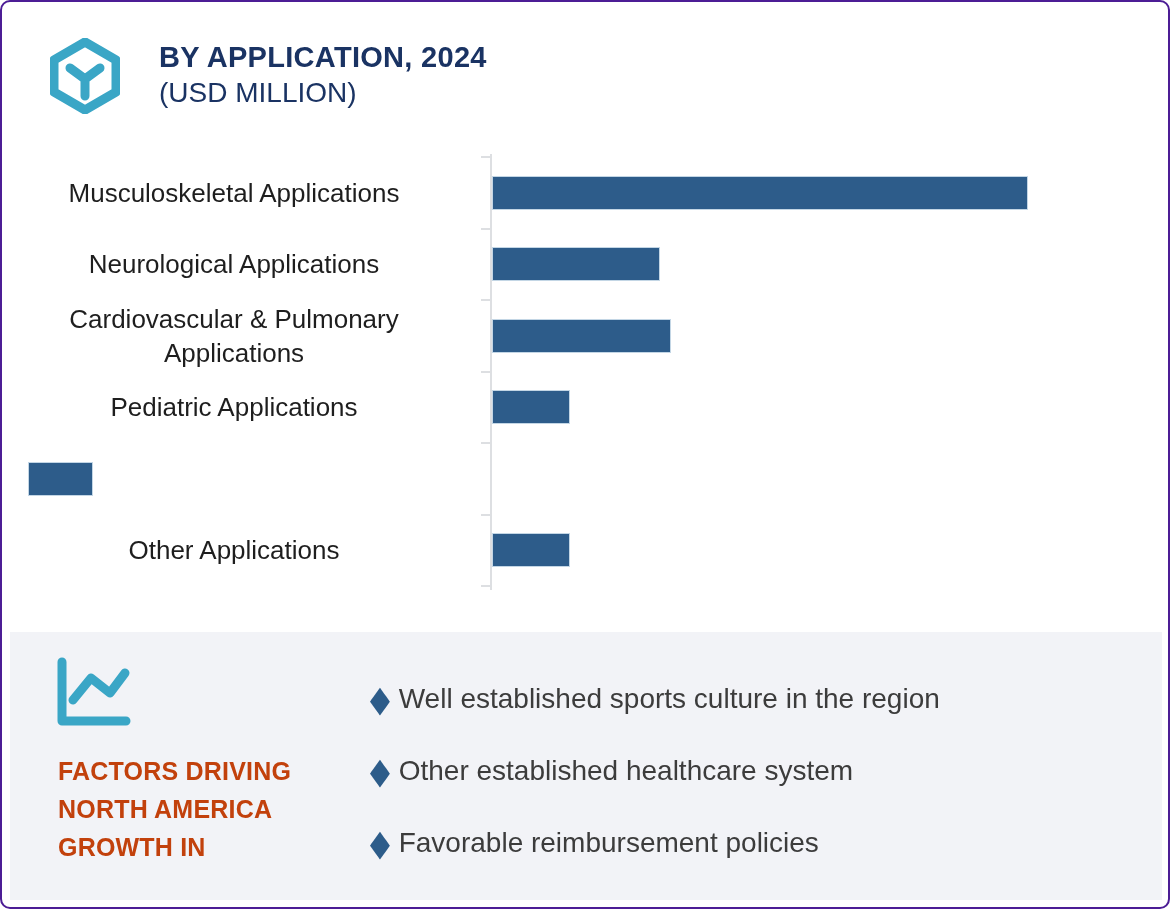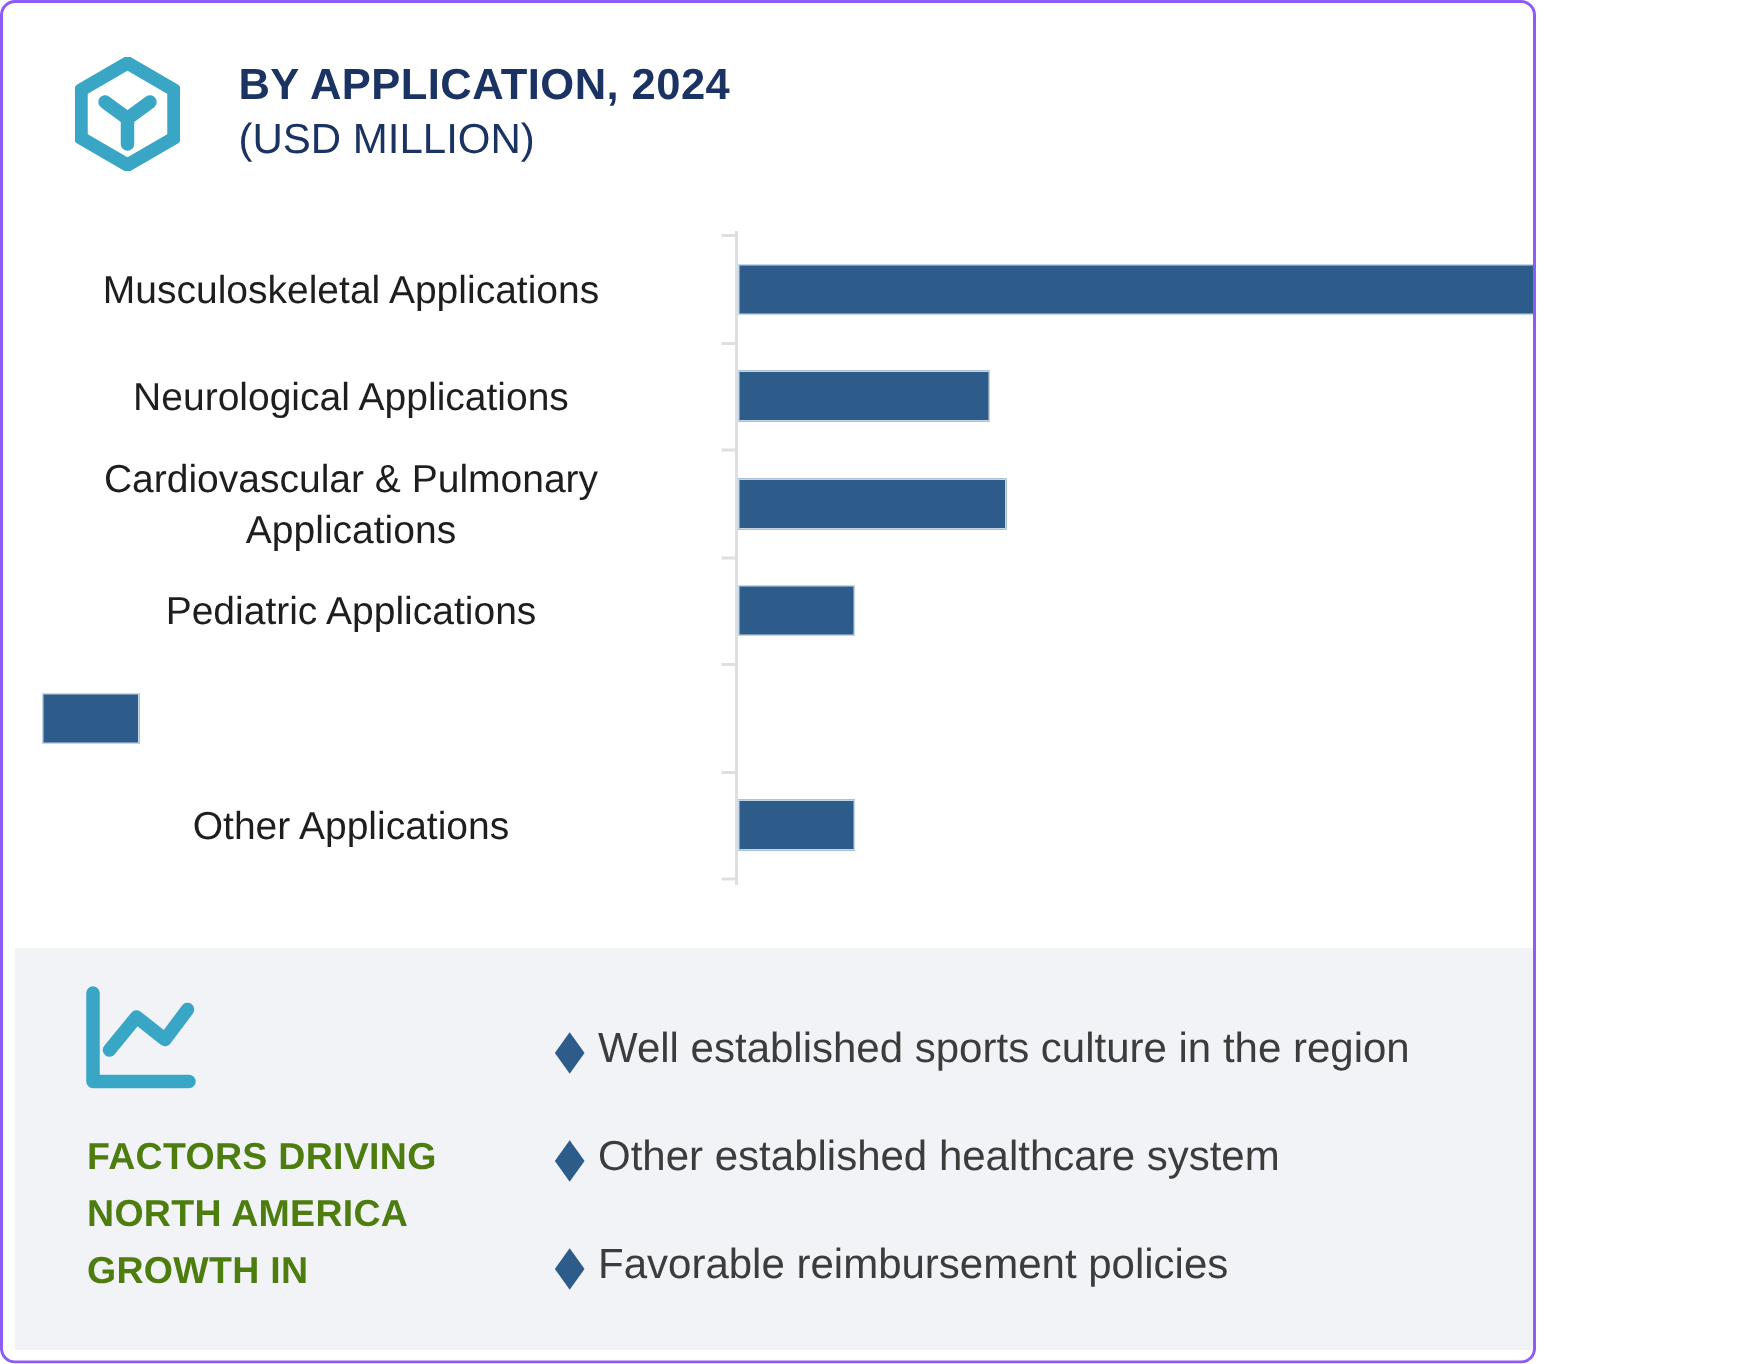--- a/index.html
+++ b/index.html
@@ -1,18 +1,18 @@
 <!DOCTYPE html>
 <html><head>
 <meta charset="utf-8">
 <style>
   html,body { margin:0; padding:0; background:#ffffff; }
   .page {
-    position:relative; width:1024px; height:909px; box-sizing:border-box;
-    background:#ffffff; border:2px solid #8b5cf6; border-radius:10px;
+    position:relative; width:1170px; height:909px; box-sizing:border-box;
+    background:#ffffff; border:2px solid #4c1d95; border-radius:10px;
     font-family:"Liberation Sans","DejaVu Sans",sans-serif; overflow:hidden;
   }
 
   
   .brand-icon { position:absolute; left:48px; top:36px; }
   .chart-icon-box { position:absolute; left:44px; top:24px; }
   .title-block { position:absolute; left:157px; top:40px; color:#1a3363; }
   .title { font-size:29px; font-weight:bold; letter-spacing:.3px; line-height:31px; }
   .subtitle { font-size:28px; font-weight:normal; margin-top:5px; line-height:30px; }
 
@@ -21,21 +21,21 @@
   .axis { position:absolute; left:488px; top:-3px; width:2px; height:436px; background:#dddfe2; }
   .tick { position:absolute; left:-9px; width:9px; height:2px; background:#dddfe2; }
   .crow { display:flex; height:71.5px; align-items:center; }
   .clabel { width:464px; text-align:center; font-size:26px; color:#1e1e1e; line-height:34px; }
   .clabel span { display:inline-block; max-width:392px; }
   .cbars { margin-left:26px; flex:1; }
   .bar { height:34px; background:#2d5c8a; border:1px solid #c3d6e5; box-sizing:border-box; }
 
   
   .factors-panel { position:absolute; left:8px; top:630px; width:1152px; height:268px; background:#f2f3f7; }
-  .fc-heading { position:absolute; left:48px; top:120px; color:#4d7c0f; font-size:25px; font-weight:bold; line-height:38px; letter-spacing:.2px; }
+  .fc-heading { position:absolute; left:48px; top:120px; color:#c2410c; font-size:25px; font-weight:bold; line-height:38px; letter-spacing:.2px; }
   .bullets { position:absolute; left:356px; top:31px; }
   .bullet { display:flex; align-items:center; height:72px; }
   .diamond { color:#2d5c8a; font-size:36px; line-height:1; display:inline-block; transform:scaleX(.72); }
   .btext { font-size:28px; color:#3c3c3c; margin-left:5px; }
 </style>
 </head>
 <body>
 
 <div class="page">
 

